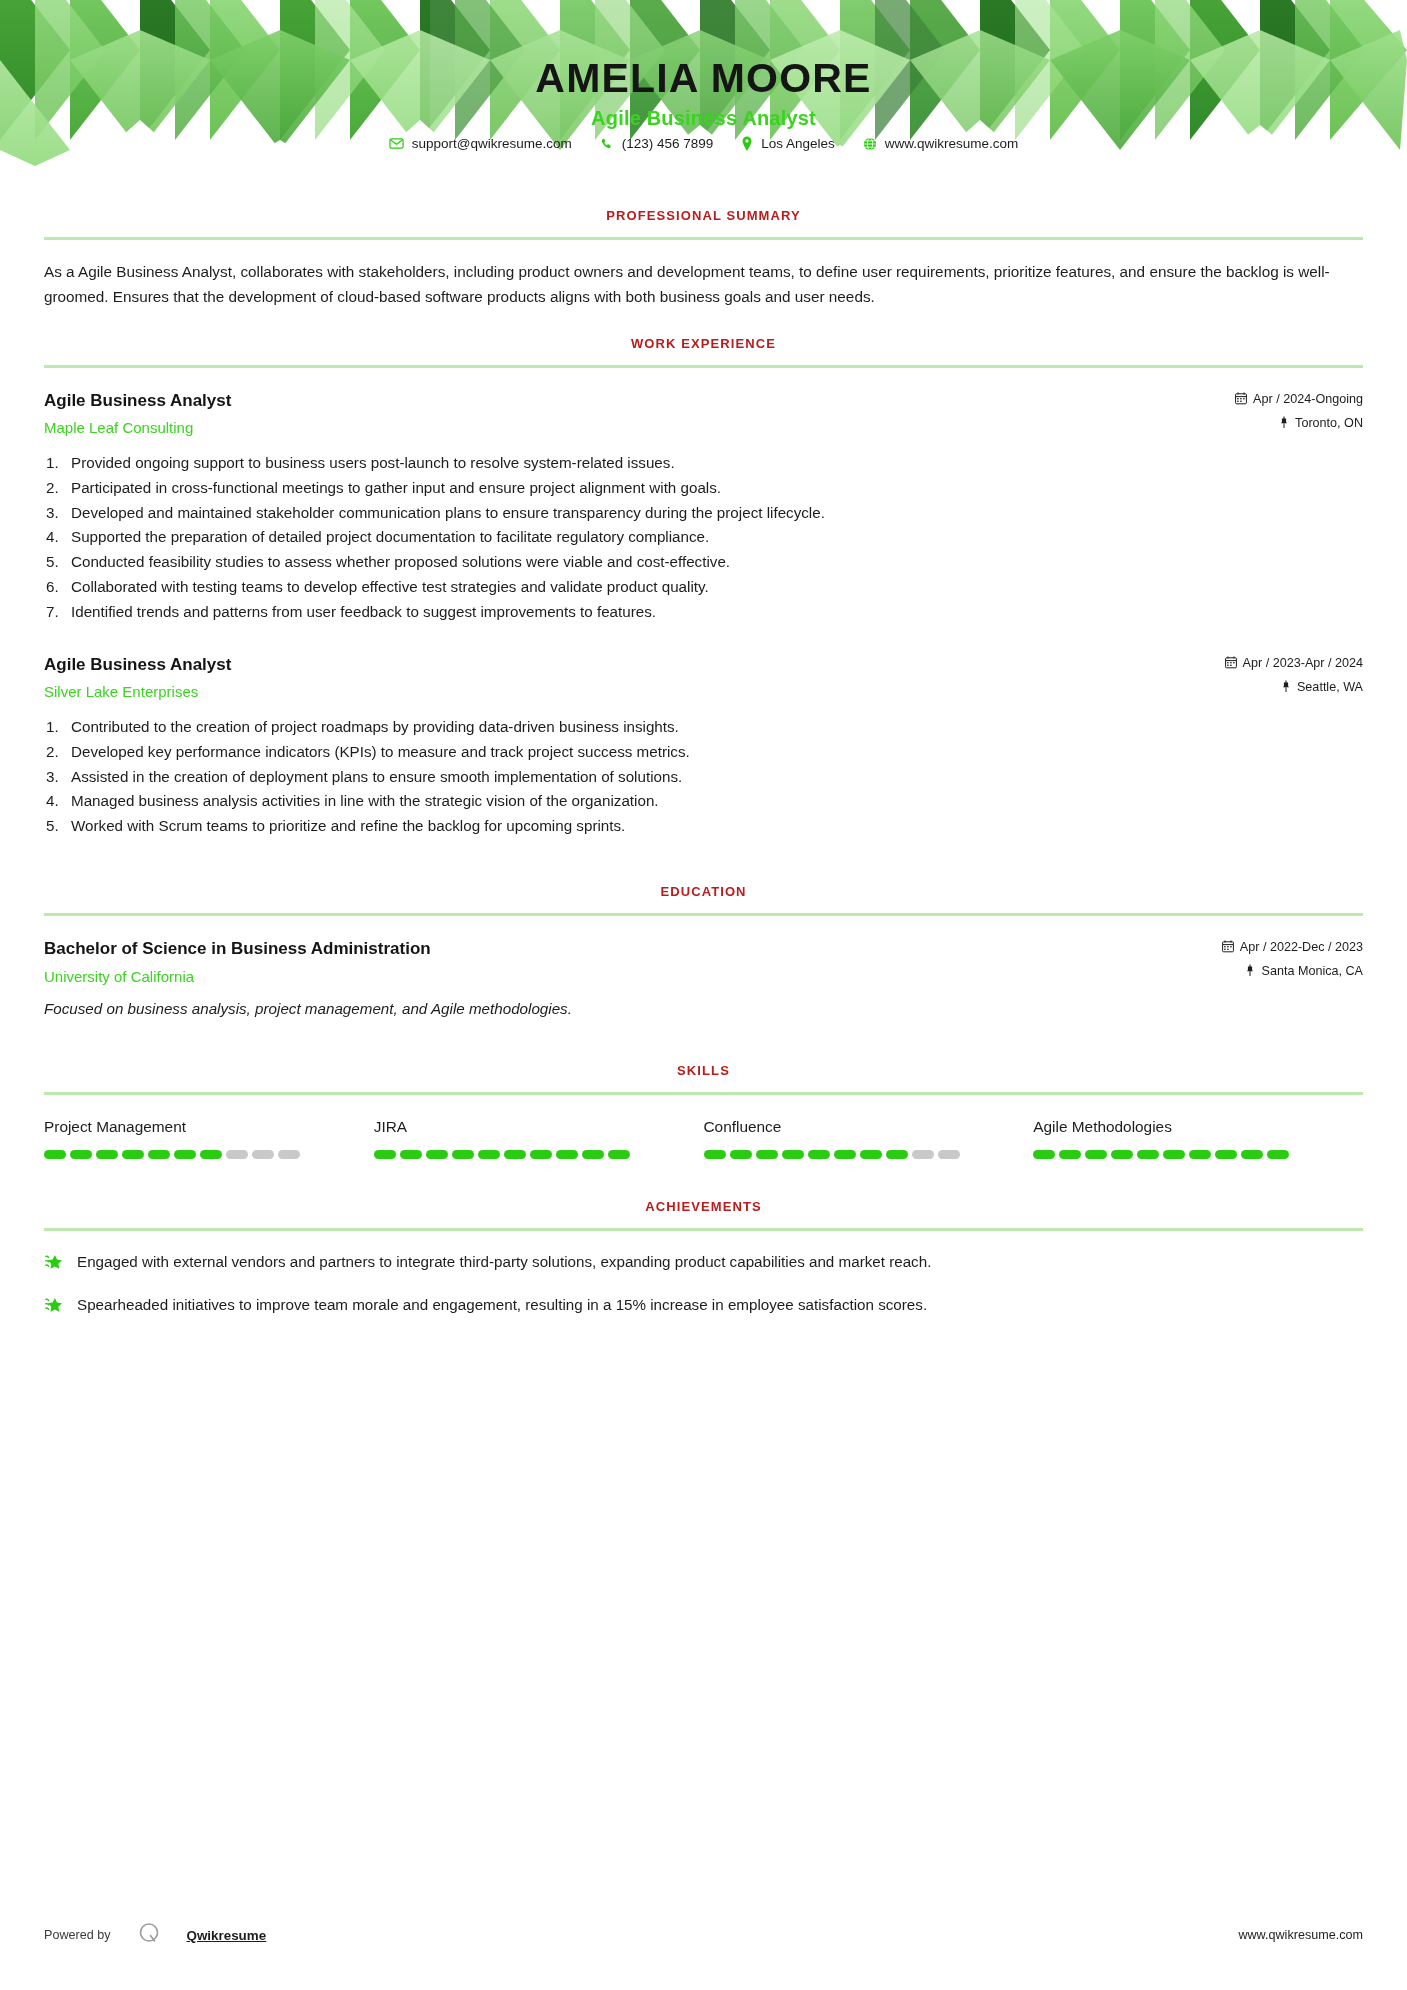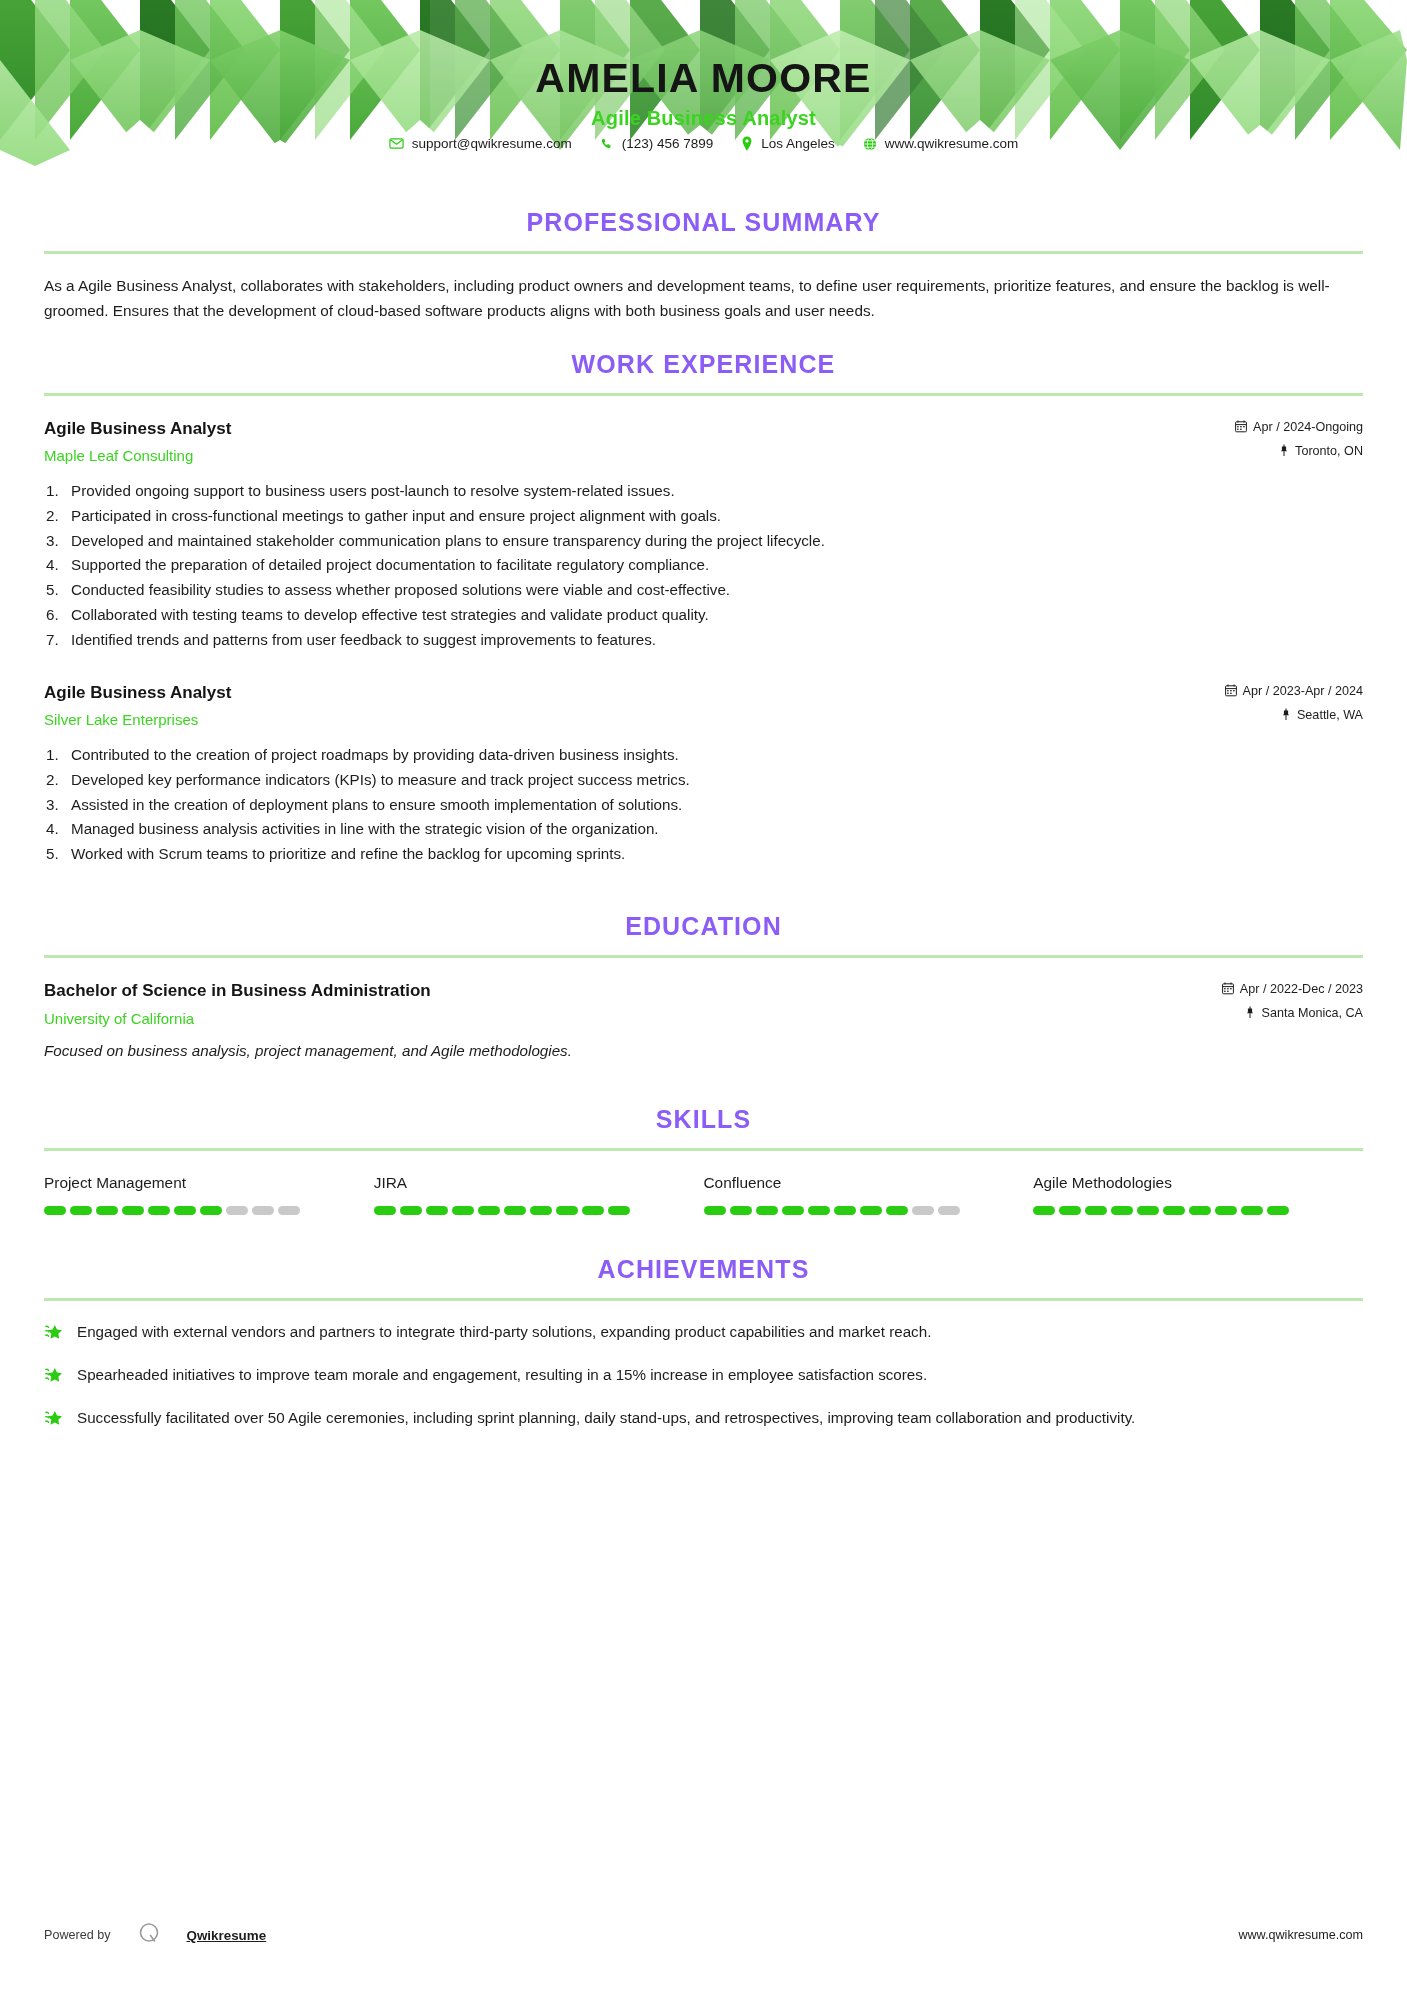--- a/index.html
+++ b/index.html
@@ -71,24 +71,24 @@
   .contact-item svg { display:block; }
 
   
   .page {
     padding: 0 44px;
     position: relative;
   }
 
   .section-title {
     text-align: center;
-    font-size: 25px;
+    font-size: 13px;
     font-weight: 700;
     letter-spacing: 1.1px;
-    color: #8b5cf6;
+    color: #b91c1c;
     margin-top: 26px;
   }
   .section-rule {
     height: 3px;
     background: #bfe8b0;
     margin-top: 14px;
     width: 100%;
   }
 
   .summary-text {
@@ -581,29 +581,20 @@
     </div>
     <div class="ach-item">
       <span class="ach-star">
         <svg width="19" height="19" viewBox="0 0 20 20">
             <path d="M2 3.5c1.3-.4 2.4.2 2.7 1.1M2 8.2c1.3-.4 2.4.2 2.7 1.1M2 12.9c1.3-.4 2.4.2 2.7 1.1" stroke="#29cc10" stroke-width="1.5" fill="none" stroke-linecap="round"></path>
             <path d="M11.4 2.2l2.3 4.7 5.2.8-3.8 3.7.9 5.1-4.6-2.4-4.6 2.4.9-5.1L3.9 7.7l5.2-.8z" fill="#29cc10"></path>
           </svg>
       </span>
       <span class="ach-text">Spearheaded initiatives to improve team morale and engagement, resulting in a 15% increase in employee satisfaction scores.</span>
     </div>
-    <div class="ach-item">
-      <span class="ach-star">
-        <svg width="19" height="19" viewBox="0 0 20 20">
-            <path d="M2 3.5c1.3-.4 2.4.2 2.7 1.1M2 8.2c1.3-.4 2.4.2 2.7 1.1M2 12.9c1.3-.4 2.4.2 2.7 1.1" stroke="#29cc10" stroke-width="1.5" fill="none" stroke-linecap="round"></path>
-            <path d="M11.4 2.2l2.3 4.7 5.2.8-3.8 3.7.9 5.1-4.6-2.4-4.6 2.4.9-5.1L3.9 7.7l5.2-.8z" fill="#29cc10"></path>
-          </svg>
-      </span>
-      <span class="ach-text">Successfully facilitated over 50 Agile ceremonies, including sprint planning, daily stand-ups, and retrospectives, improving team collaboration and productivity.</span>
-    </div>
   </div>
 
 </div>
 
 <div class="footer">
   <div class="footer-left">
     <span class="powered-label">Powered by</span>
     <span>
       <svg width="26" height="26" viewBox="0 0 26 26">
           <circle cx="13" cy="12.5" r="8.5" fill="none" stroke="#9b9b9b" stroke-width="1.6"></circle>

